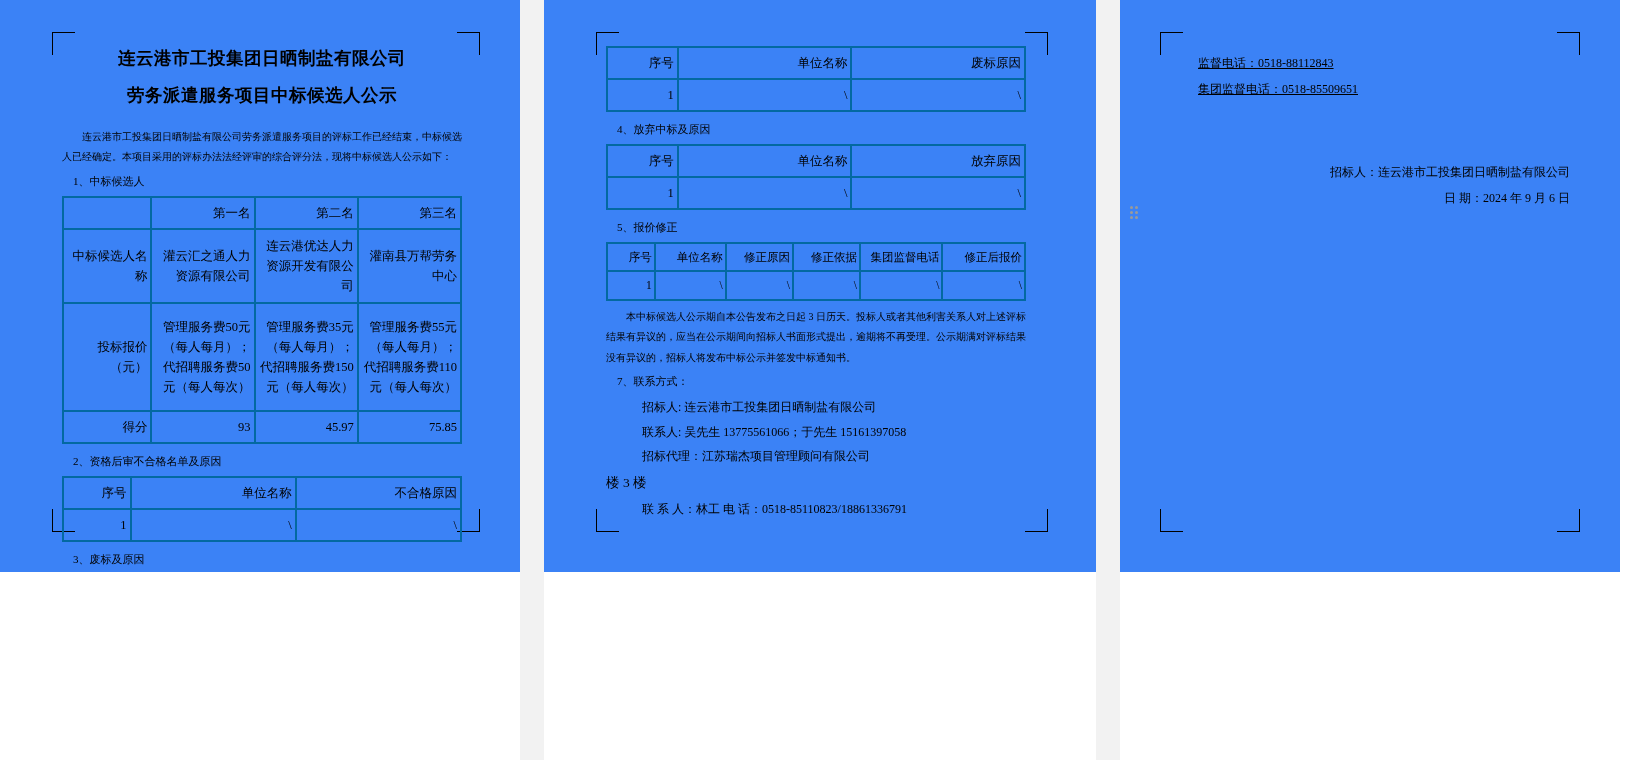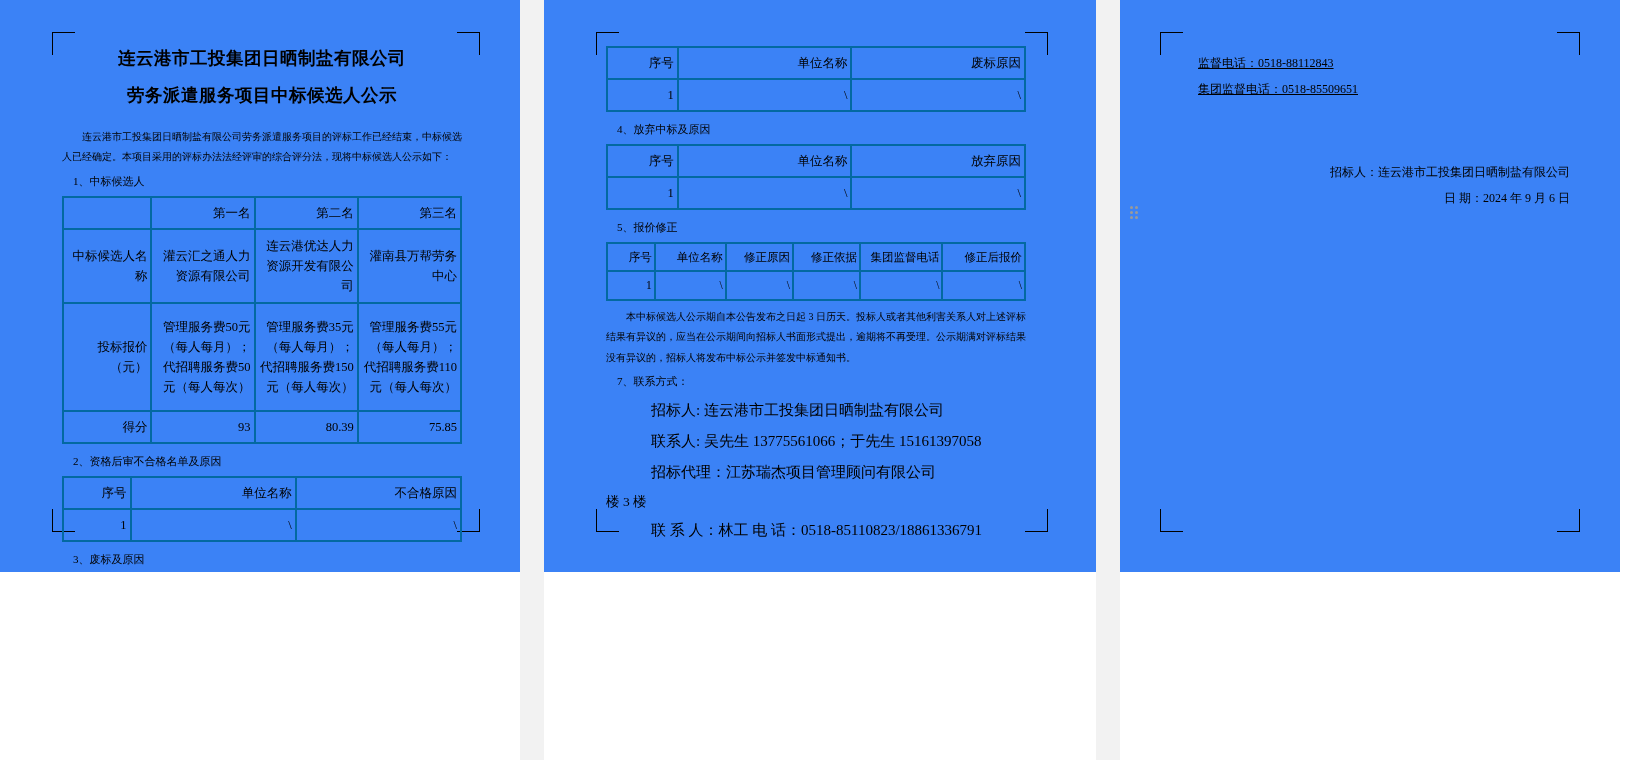--- a/index.html
+++ b/index.html
@@ -80,21 +80,21 @@
   }
   p.numbered {
     margin: 2px 0 3px 0;
     text-indent: 1em;
     font-size: 11px;
     line-height: 2.0;
   }
   p.indent3 {
     margin: 0;
     text-indent: 3em;
-    font-size: 15px;
+    font-size: 12px;
     line-height: 2.05;
   }
 
   table.doc-table {
     border-collapse: collapse;
     width: 100%;
     margin: 4px 0 6px 0;
     font-size: 12.5px;
     table-layout: fixed;
   }
@@ -168,21 +168,21 @@
           </tr>
           <tr>
             <td class="taller">投标报价（元）</td>
             <td class="taller">管理服务费50元（每人每月）；代招聘服务费50元（每人每次）</td>
             <td class="taller">管理服务费35元（每人每月）；代招聘服务费150元（每人每次）</td>
             <td class="taller">管理服务费55元（每人每月）；代招聘服务费110元（每人每次）</td>
           </tr>
           <tr>
             <td>得分</td>
             <td>93</td>
-            <td>80.39</td>
+            <td>45.97</td>
             <td>75.85</td>
           </tr>
         </tbody>
       </table>
 
       <p class="numbered">2、资格后审不合格名单及原因</p>
 
       <table class="doc-table">
         <tbody>
           <tr>

